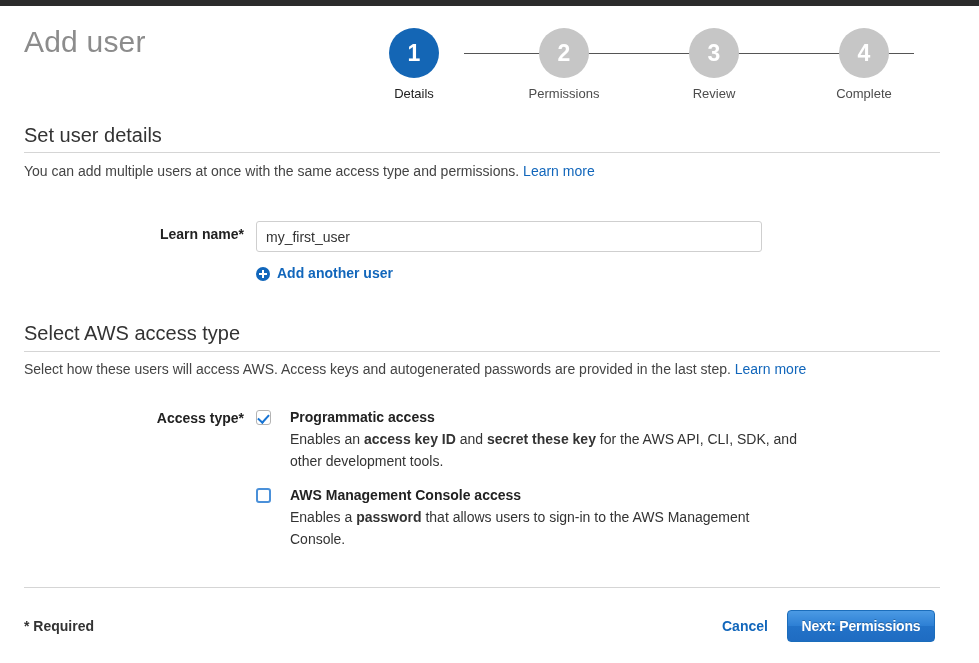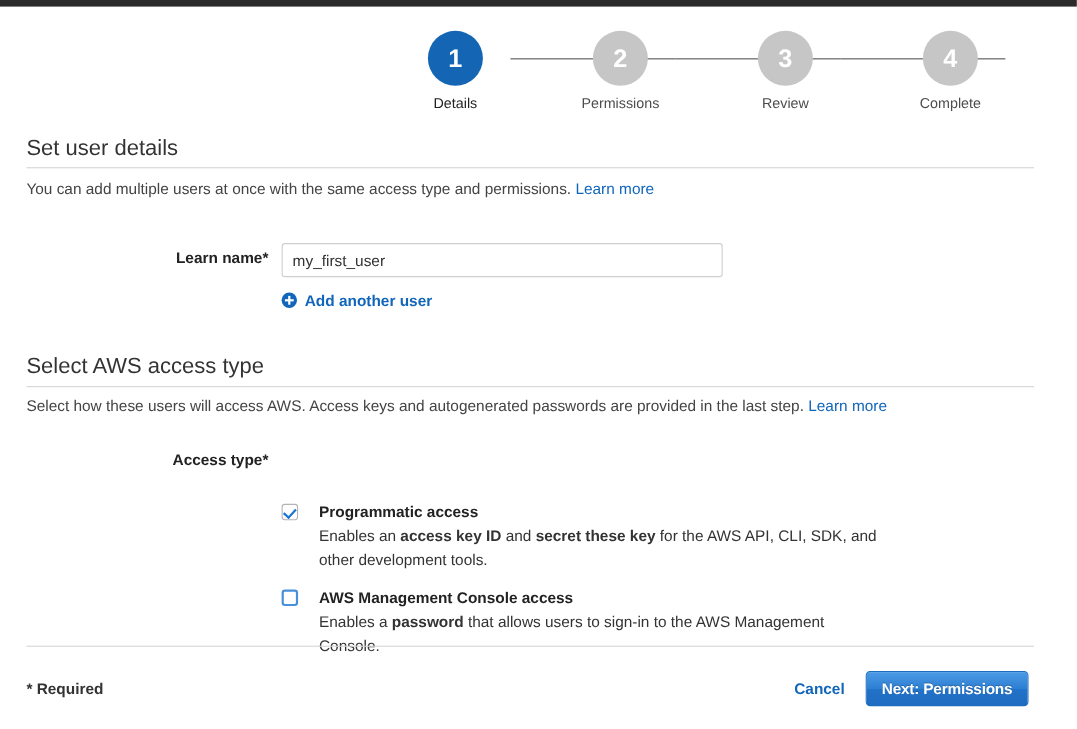--- a/index.html
+++ b/index.html
@@ -128,38 +128,38 @@
     position: absolute;
     font-size: 14px;
     font-weight: bold;
     color: #222222;
     text-align: right;
   }
   .text-input {
     position: absolute;
     left: 256px;
     top: 215px;
-    width: 401px;
+    width: 506px;
     height: 31px;
     box-sizing: border-box;
     border: 1px solid #cfcfcf;
     border-radius: 3px;
     background: #ffffff;
     font-family: "Liberation Sans", sans-serif;
     font-size: 14px;
     color: #333333;
     padding: 12px 9px;
     outline: none;
   }
   .add-another {
     position: absolute;
     left: 256px;
     top: 259px;
     display: flex;
-    align-items: center;
+    align-items: flex-end;
     cursor: pointer;
   }
   .plus-icon {
     width: 14px;
     height: 14px;
     border-radius: 50%;
     background: #1166bb;
     position: relative;
     margin-right: 7px;
     flex: 0 0 auto;
@@ -184,21 +184,20 @@
   
   .checkbox-group {
     position: absolute;
     left: 256px;
     top: 402px;
     width: 680px;
   }
   .cbrow {
     position: relative;
     margin-bottom: 12px;
-    margin-top: 48px;
   }
   .cbox {
     position: absolute;
     left: 0;
     top: 2px;
     width: 15px;
     height: 15px;
     box-sizing: border-box;
     border-radius: 3px;
     background: #ffffff;
@@ -285,20 +284,21 @@
   }
 </style>
 </head>
 <body>
 
 <div class="topbar"></div>
 
 <div class="page">
 
   <div class="header">
+    <div class="page-title">Add user</div>
 
     <div class="wizard">
       <div class="connector" style="left:75px; width:150px;"></div>
       <div class="connector" style="left:225px; width:150px;"></div>
       <div class="connector" style="left:375px; width:150px;"></div>
 
       <div class="step active" style="left:-25px;">
         <div class="bubble">1</div>
         <div class="step-label">Details</div>
       </div>

